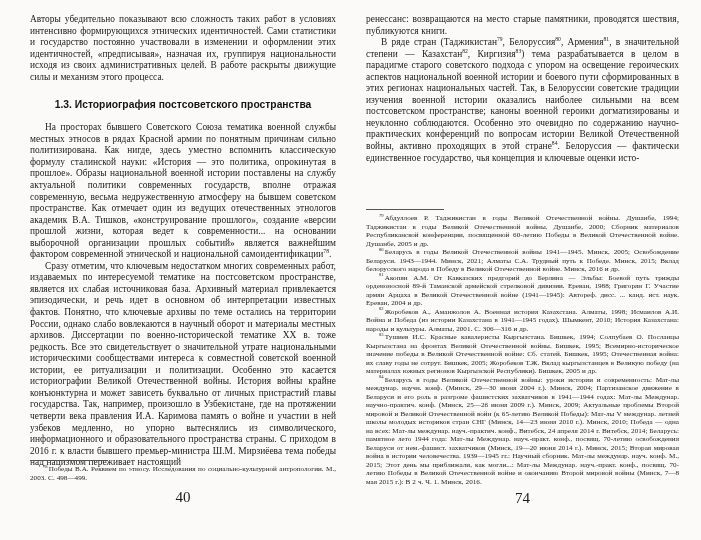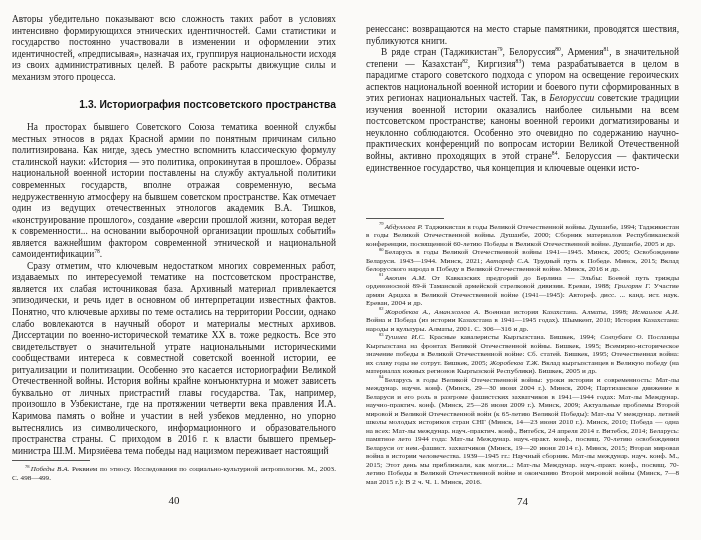--- a/index.html
+++ b/index.html
@@ -27,58 +27,58 @@
     display: flex;
     flex-direction: row;
   }
   .page {
     position: relative;
     box-sizing: border-box;
     height: 540px;
   }
   .page-left {
     width: 350px;
-    padding: 14px 14px 10px 12px;
+    padding: 14px 14px 10px 30px;
   }
   .page-right {
     width: 351px;
-    padding: 24px 22px 10px 16px;
+    padding: 14px 22px 10px 16px;
   }
   .col-inner {
     position: relative;
     height: 100%;
   }
   p {
     margin: 0;
     text-align: justify;
     text-justify: inter-word;
     font-size: 9.4px;
     line-height: 11.55px;
     letter-spacing: 0.02px;
     word-spacing: 0.2px;
     hyphens: manual;
   }
   p.indent { text-indent: 15px; }
   p.noindent { text-indent: 0; }
   .section-title {
-    text-align: right;
+    text-align: center;
     font-family: "Liberation Sans", "DejaVu Sans", sans-serif;
     font-weight: bold;
     font-size: 10.3px;
     line-height: 12px;
     margin: 16px 0 11px 0;
     letter-spacing: 0.01px;
     color: #151515;
   }
   sup {
     font-size: 5.6px;
     vertical-align: super;
     line-height: 0;
   }
-  .em { font-style: italic; }
+  .em { }
   
   .footnotes {
     position: absolute;
     left: 0;
     right: 0;
   }
   .fn-rule {
     width: 78px;
     height: 0;
     border-top: 0.8px solid #555;
@@ -97,21 +97,21 @@
     font-size: 4.6px;
     vertical-align: super;
     line-height: 0;
     padding-right: 1.2px;
   }
   .folio {
     position: absolute;
     left: 0;
     right: 0;
     text-align: center;
-    font-size: 11px;
+    font-size: 15px;
     color: #1b1b1b;
   }
   .page-left .footnotes { bottom: 48px; }
   .page-right .footnotes { bottom: 44px; }
   .page-left .folio  { bottom: 24px; }
   .page-right .folio { bottom: 23px; }
 </style>
 </head>
 <body>
 
@@ -144,21 +144,21 @@
 
       <p class="noindent">ренессанс: возвращаются на место старые памятники, проводятся шествия, публикуются книги.</p>
 
       <p class="indent"><span>В ряде стран (Таджикистан</span><sup>79</sup><span>, Белоруссия</span><sup>80</sup><span>, Армения</span><sup>81</sup><span>, в значительной степени — Казахстан</span><sup>82</sup><span>, Киргизия</span><sup>83</sup><span>) тема разрабатывается в целом в парадигме старого советского подхода с упором на освещение героических аспектов национальной военной истории и боевого пути сформированных в этих регионах национальных частей. Так, в </span><span class="em">Белоруссии</span><span> советские традиции изучения военной истории оказались наиболее сильными на всем постсоветском пространстве; каноны военной героики догматизированы и неуклонно соблюдаются. Особенно это очевидно по содержанию научно-практических конференций по вопросам истории Великой Отечественной войны, активно проходящих в этой стране</span><sup>84</sup><span>. Белоруссия — фактически единственное государство, чья концепция и ключевые оценки исто-</span></p>
 
       <div class="footnotes">
         <div class="fn-rule"></div>
 
         <p class="fn"><sup>79</sup><span class="em">Абдуллоев Р.</span><span> Таджикистан в годы Великой Отечественной войны. Душанбе, 1994; Таджикистан в годы Великой Отечественной войны. Душанбе, 2000; Сборник материалов Республиканской конференции, посвященной 60-летию Победы в Великой Отечественной войне. Душанбе, 2005 и др.</span></p>
 
-        <p class="fn"><sup>80</sup><span>Беларусь в годы Великой Отечественной войны 1941—1945. Минск, 2005; Освобождение Беларуси. 1943—1944. Минск, 2021; </span><span class="em">Автореф С.А.</span><span> Трудный путь к Победе. Минск, 2015; Вклад белорусского народа в Победу в Великой Отечественной войне. Минск, 2016 и др.</span></p>
+        <p class="fn"><sup>80</sup><span>Беларусь в годы Великой Отечественной войны 1941—1945. Минск, 2005; Освобождение Беларуси. 1943—1944. Минск, 2021; </span><span class="em">Алматы С.А.</span><span> Трудный путь к Победе. Минск, 2015; Вклад белорусского народа в Победу в Великой Отечественной войне. Минск, 2016 и др.</span></p>
 
         <p class="fn"><sup>81</sup><span class="em">Акопян А.М.</span><span> От Кавказских предгорий до Берлина — Эльбы: Боевой путь трижды орденоносной 89-й Таманской армейской стрелковой дивизии. Ереван, 1988; </span><span class="em">Григорян Г.</span><span> Участие армян Арцаха в Великой Отечественной войне (1941—1945): Автореф. дисс. ... канд. ист. наук. Ереван, 2004 и др.</span></p>
 
         <p class="fn"><sup>82</sup><span class="em">Жоробеков А., Аманжолов А.</span><span> Военная история Казахстана. Алматы, 1998; </span><span class="em">Исмаилов А.И.</span><span> Война и Победа (из истории Казахстана в 1941—1945 годах). Шымкент, 2010; История Казахстана: народы и культуры. Алматы, 2001. С. 306—316 и др.</span></p>
 
         <p class="fn"><sup>83</sup><span class="em">Тушиев И.С.</span><span> Красные кавалеристы Кыргызстана. Бишкек, 1994; </span><span class="em">Солпубаев О.</span><span> Посланцы Кыргызстана на фронтах Великой Отечественной войны. Бишкек, 1995; Всемирно-историческое значение победы в Великой Отечественной войне: Сб. статей. Бишкек, 1995; Отечественная война: их славу годы не сотрут. Бишкек, 2005; </span><span class="em">Жоробеков Т.Ж.</span><span> Вклад кыргызстанцев в Великую победу (на материалах южных регионов Кыргызской Республики). Бишкек, 2005 и др.</span></p>
 
         <p class="fn"><sup>84</sup><span>Беларусь в годы Великой Отечественной войны: уроки истории и современность: Мат-лы междунар. научн. конф. (Минск, 29—30 июня 2004 г.). Минск, 2004; Партизанское движение в Беларуси и его роль в разгроме фашистских захватчиков в 1941—1944 годах: Мат-лы Междунар. научно-практич. конф. (Минск, 25—26 июня 2009 г.). Минск, 2009; Актуальные проблемы Второй мировой и Великой Отечественной войн (к 65-летию Великой Победы): Мат-лы V междунар. летней школы молодых историков стран СНГ (Минск, 14—23 июня 2010 г.). Минск, 2010; Победа — одна на всех: Мат-лы междунар. науч.-практич. конф., Витебск, 24 апреля 2014 г. Витебск, 2014; Беларусь: памятное лето 1944 года: Мат-лы Междунар. науч.-практ. конф., посвящ. 70-летию освобождения Беларуси от нем.-фашист. захватчиков (Минск, 19—20 июня 2014 г.). Минск, 2015; Вторая мировая война в истории человечества. 1939—1945 гг.: Научный сборник. Мат-лы междунар. науч. конф. М., 2015; Этот день мы приближали, как могли...: Мат-лы Междунар. науч.-практ. конф., посвящ. 70-летию Победы в Великой Отечественной войне и окончанию Второй мировой войны (Минск, 7—8 мая 2015 г.): В 2 ч. Ч. 1. Минск, 2016.</span></p>
       </div>
 

